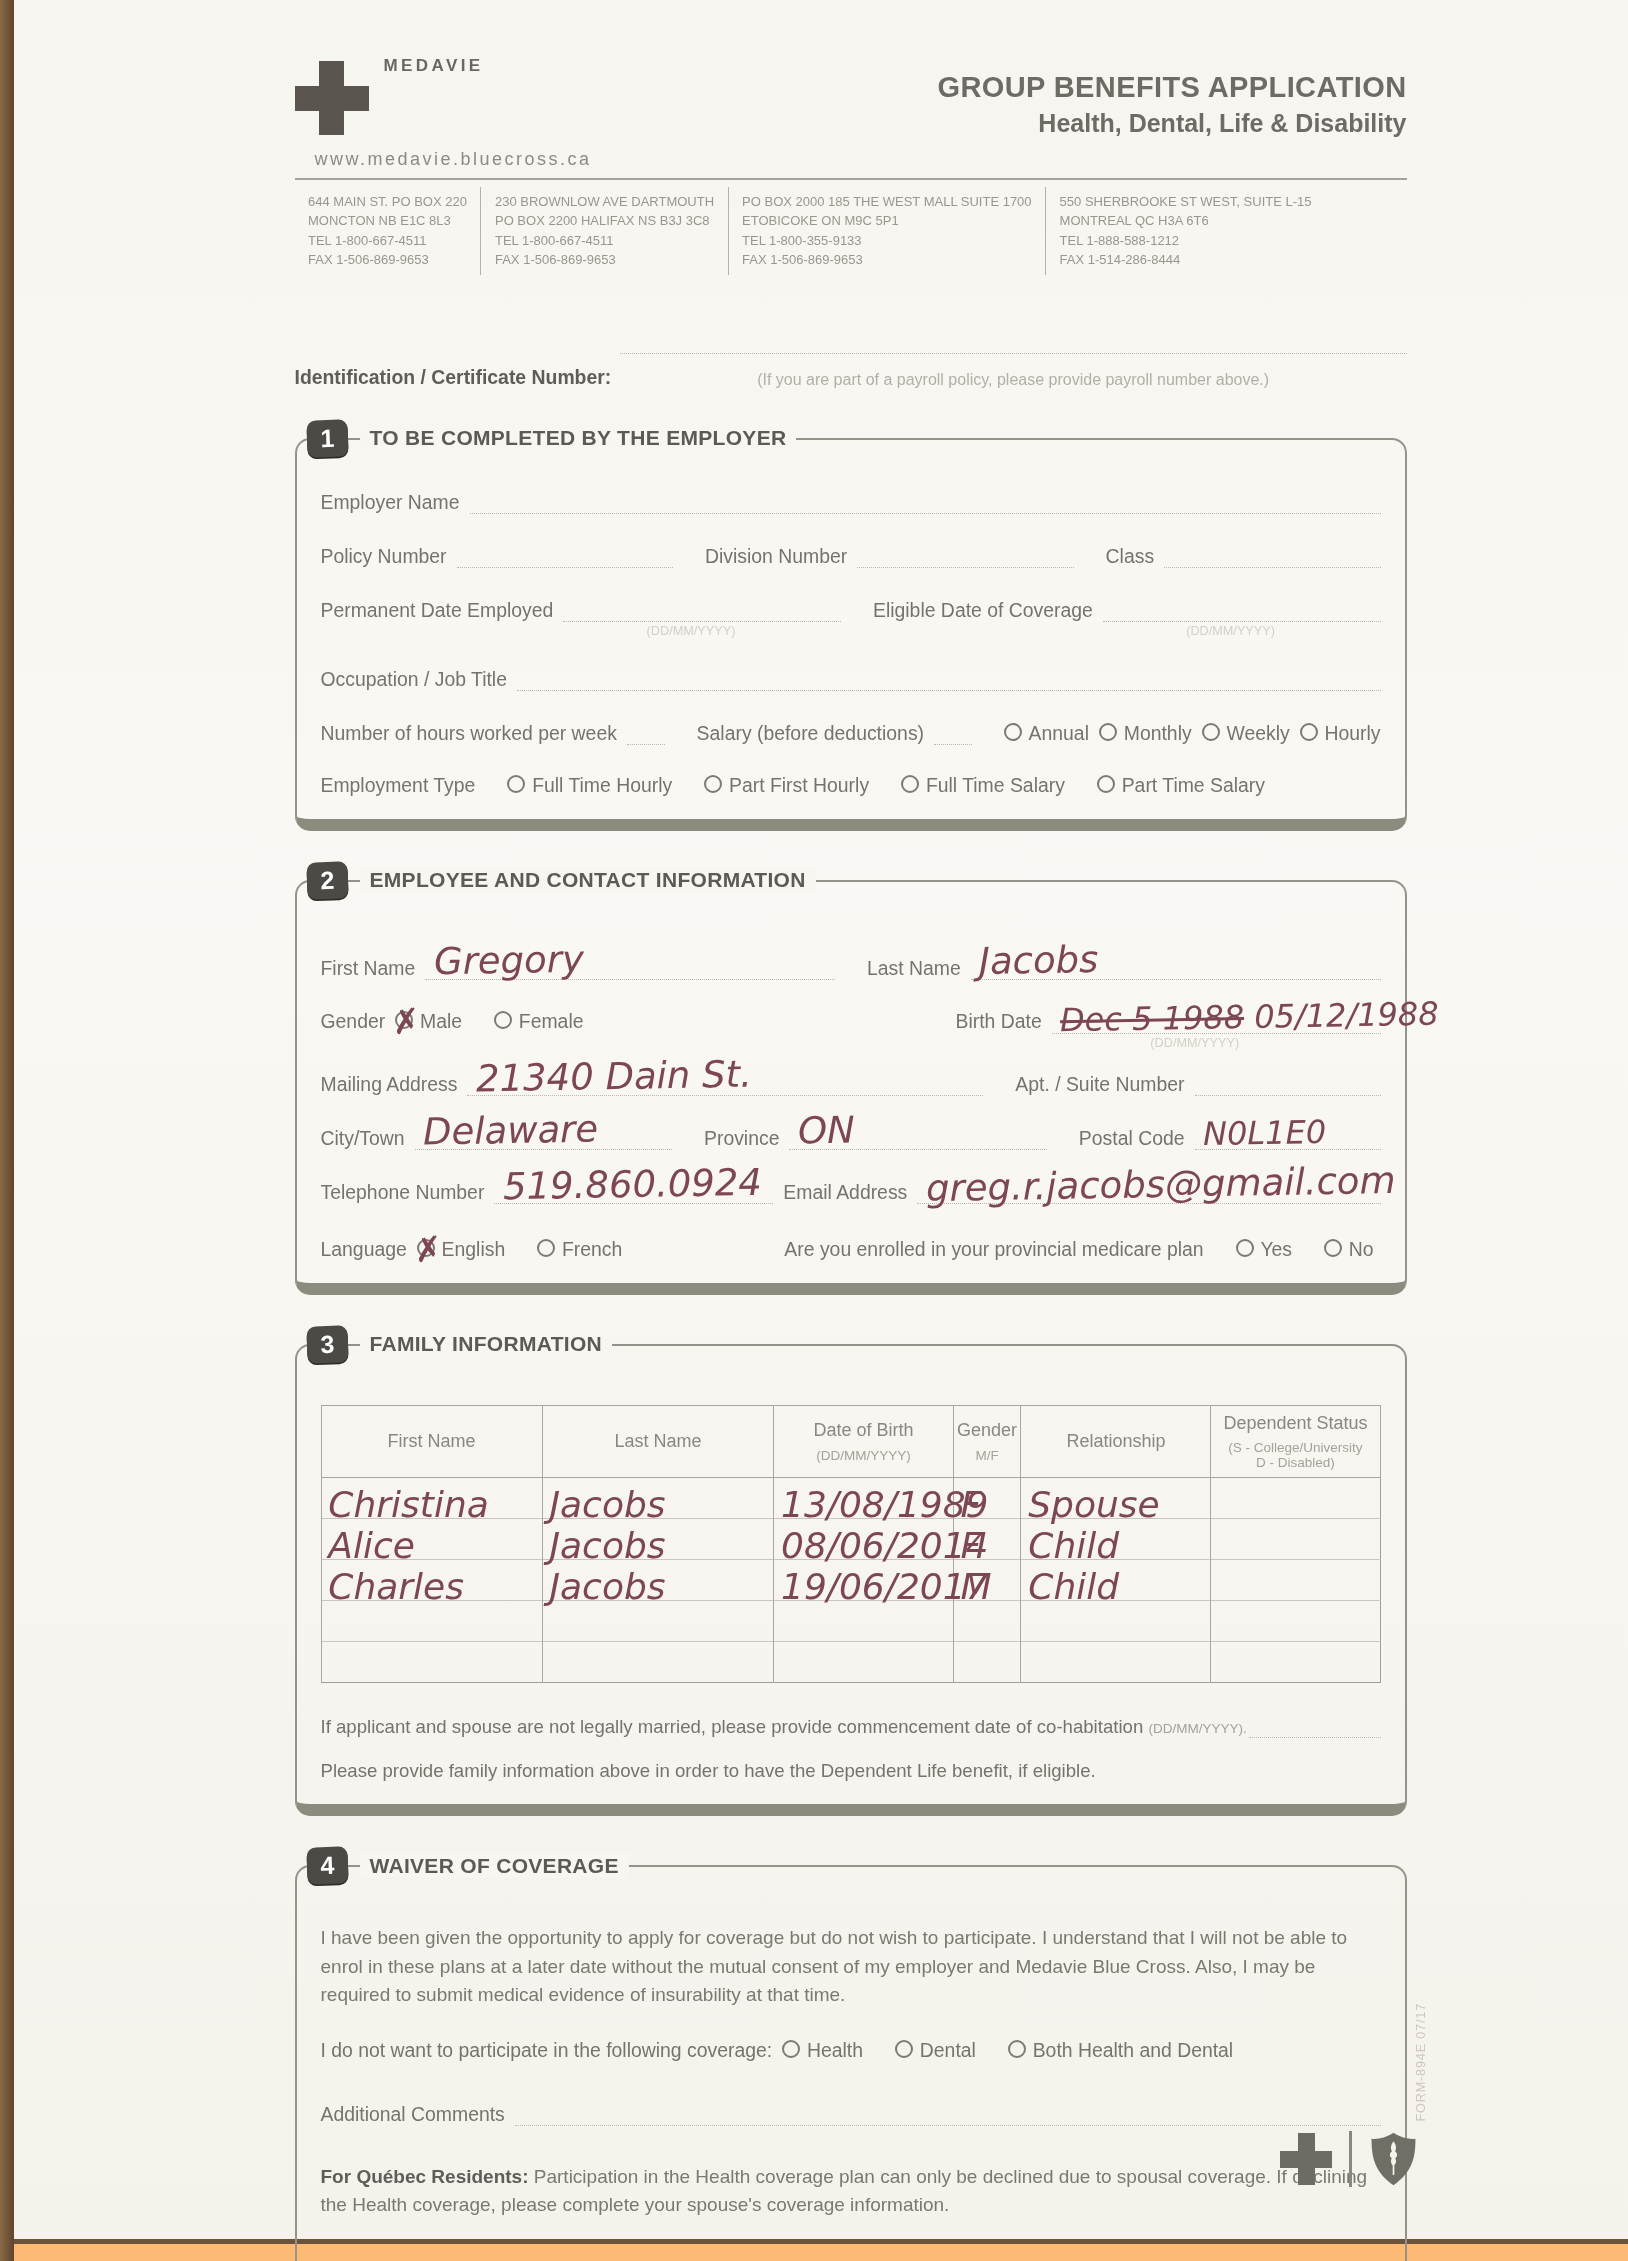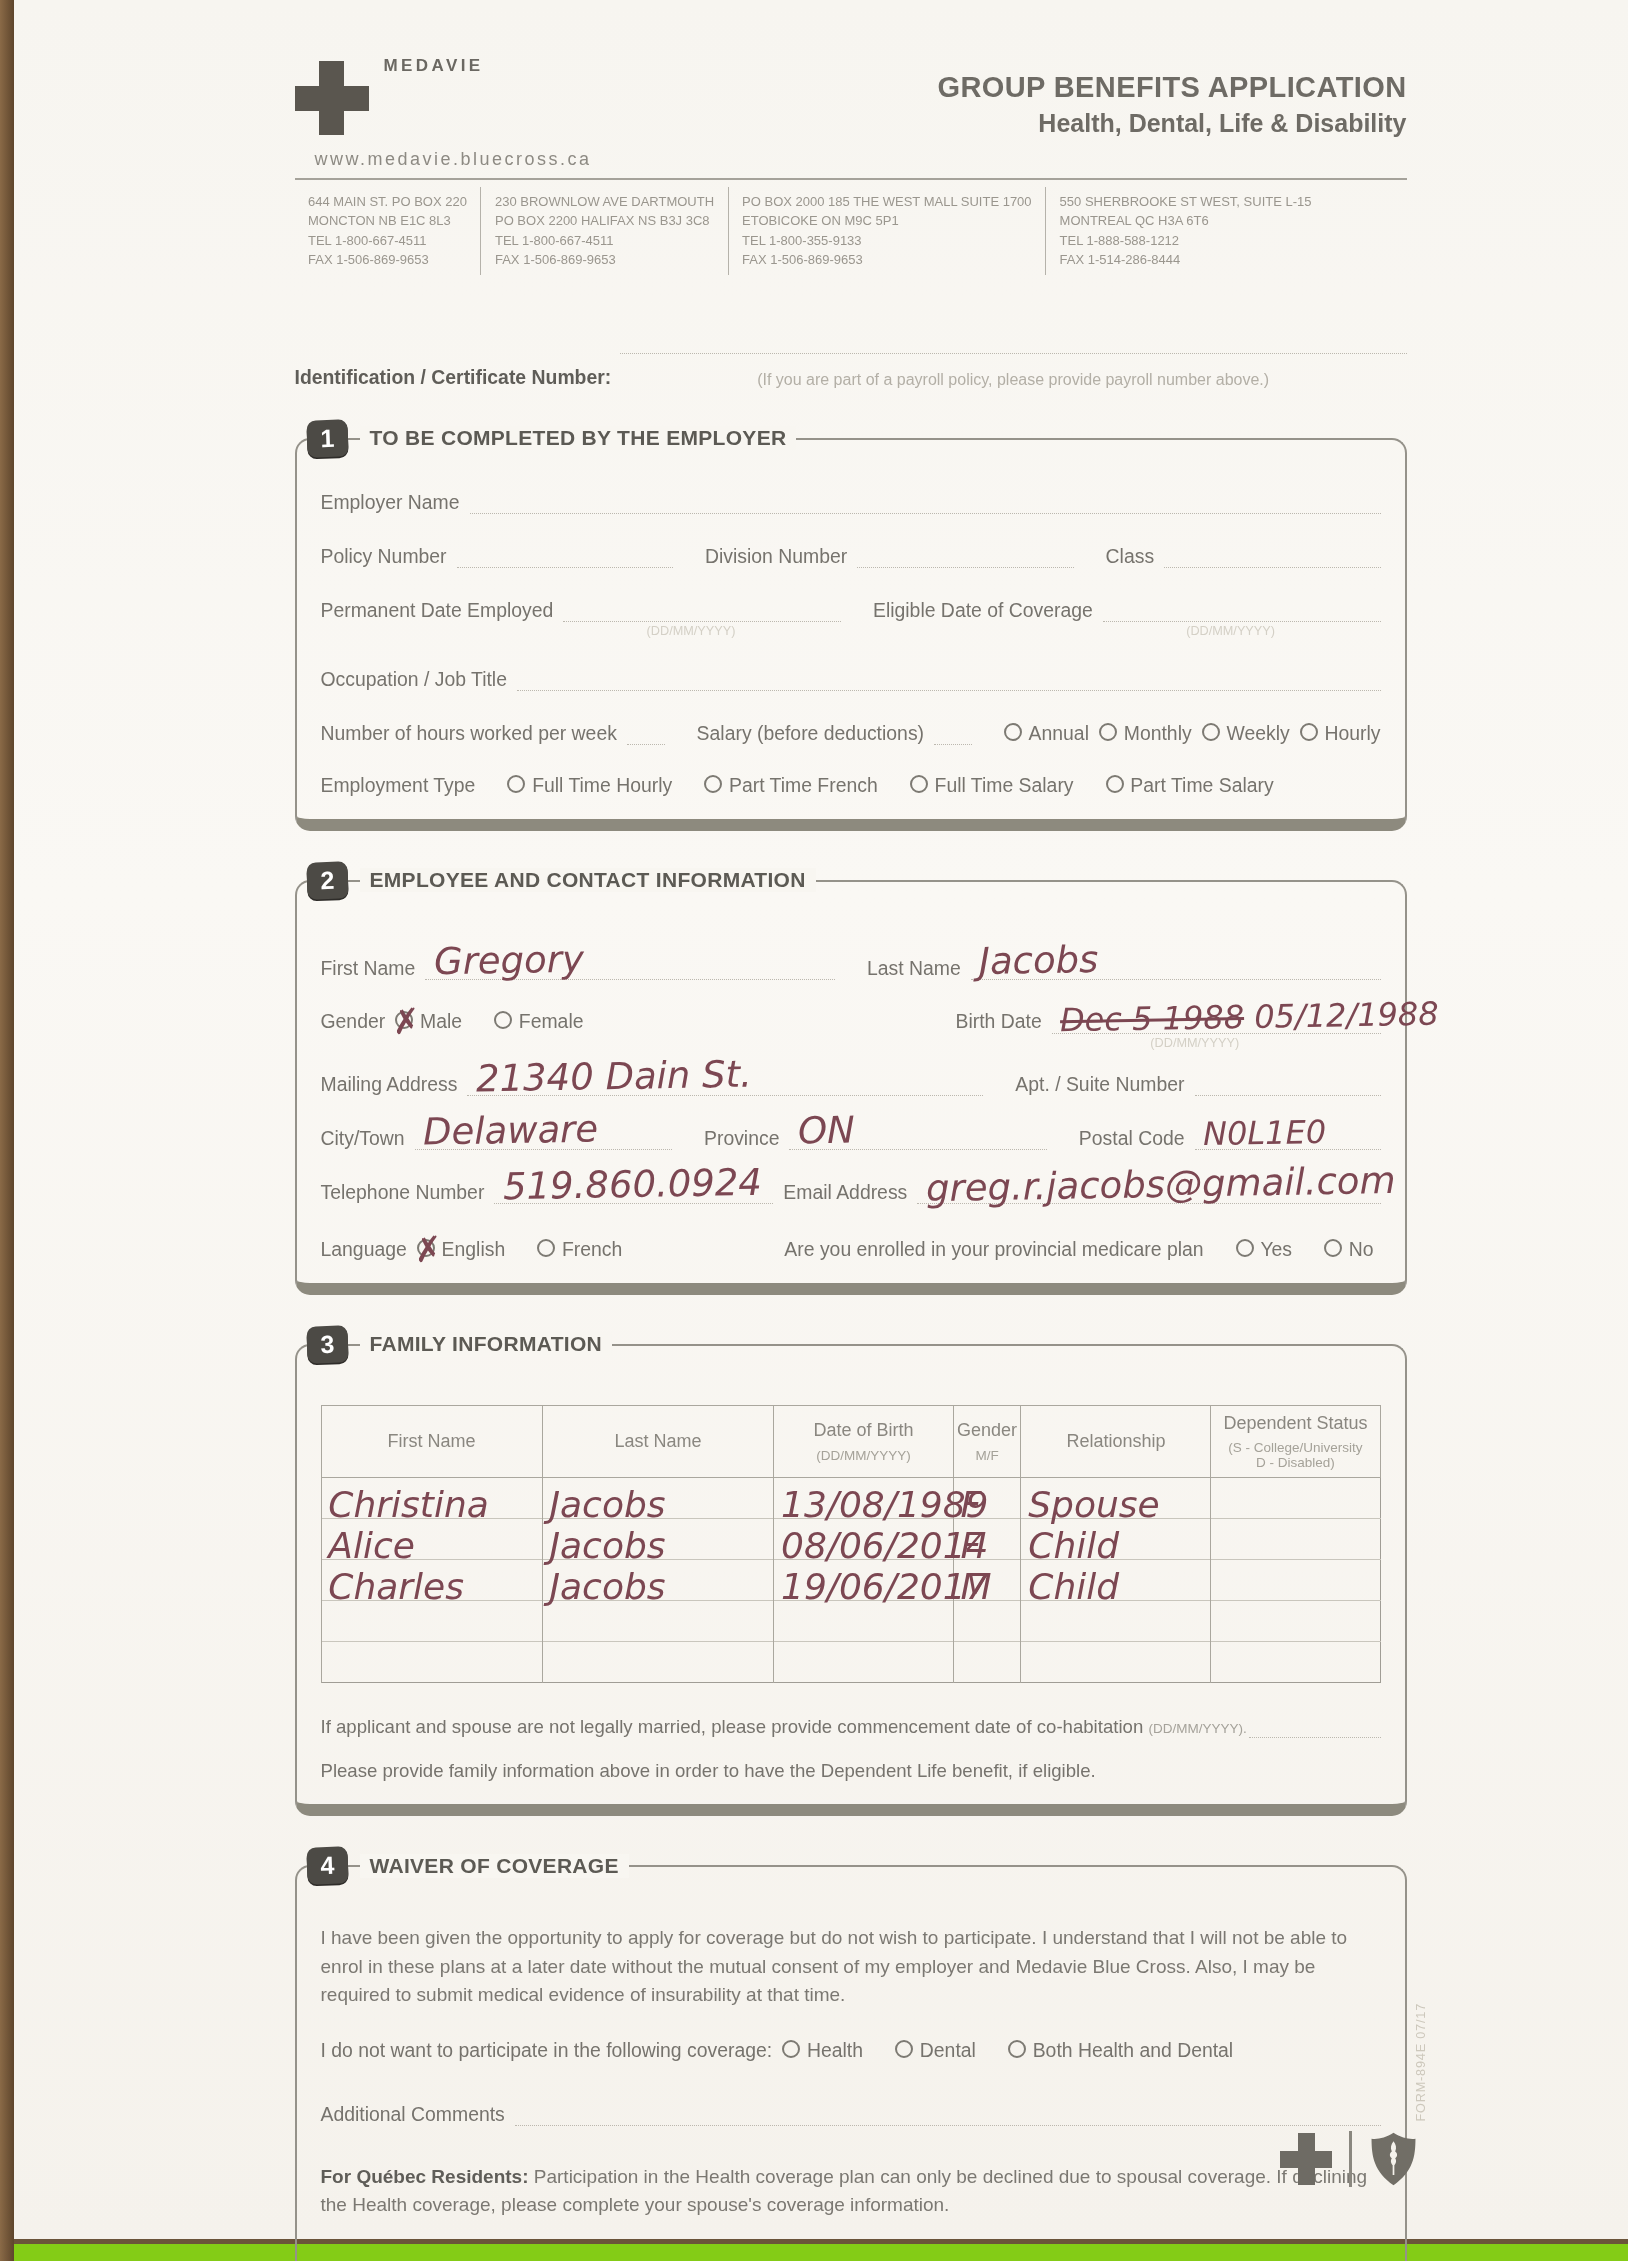--- a/index.html
+++ b/index.html
@@ -1,18 +1,18 @@
 <!DOCTYPE html>
 <html style="font-size:13.5px"><head>
 <meta charset="utf-8">
 <style>
   * { margin:0; padding:0; box-sizing:border-box; }
   html,body { width:1629px; }
   body { font-family:"Liberation Sans", sans-serif; background:#1f1710; }
-  .scene { position:relative; width:1629px; height:2261px; background:#84cc16; overflow:hidden; }
+  .scene { position:relative; width:1629px; height:2261px; background:#fdba74; overflow:hidden; }
   .desk-left { position:absolute; left:0; top:0; width:13.5px; height:100%;
     background:linear-gradient(90deg,#8a6a47,#5e452c); }
   .paper { position:absolute; left:13.5px; top:0; width:1615px; height:2239px;
     background:linear-gradient(180deg,#f7f5f0 0%, #faf8f4 40%, #f5f2ec 100%);
     box-shadow:0 5px 0 #6b543a; padding:56px 222px 0 281px; color:#76736d; }
   .bold { font-weight:bold; color:#5f5d58; }
 
   
   .hdr { display:flex; justify-content:space-between; align-items:flex-start; }
   .brand { display:flex; gap:15px; }
@@ -203,21 +203,21 @@
           </span>
       </div>
       <div class="frow" style="align-items:center;">
         <span class="lbl">Employment Type</span>
         <span class="opt gap-l">
             <span class="rb"></span>
             <span>Full Time Hourly</span>
           </span>
         <span class="opt gap-l">
             <span class="rb"></span>
-            <span>Part Time French</span>
+            <span>Part First Hourly</span>
           </span>
         <span class="opt gap-l">
             <span class="rb"></span>
             <span>Full Time Salary</span>
           </span>
         <span class="opt gap-l">
             <span class="rb"></span>
             <span>Part Time Salary</span>
           </span>
       </div>

